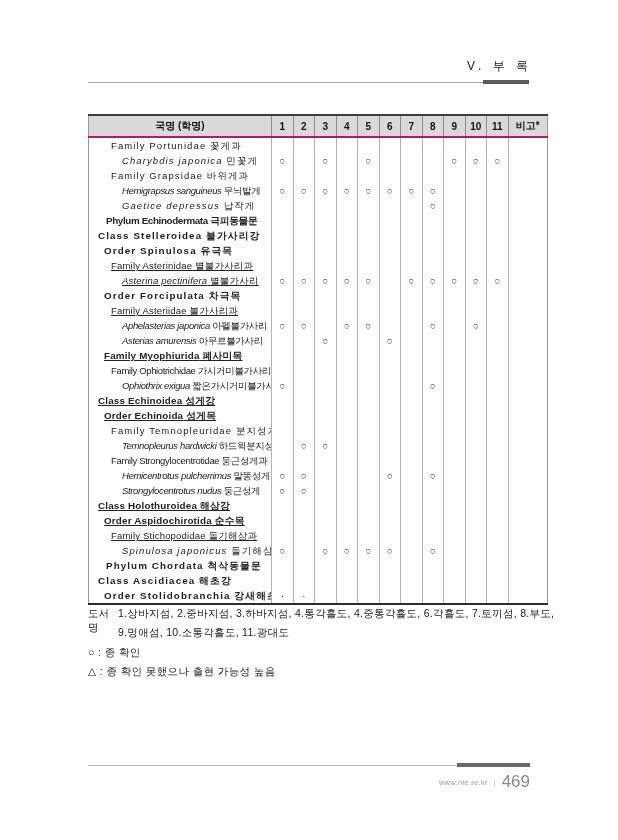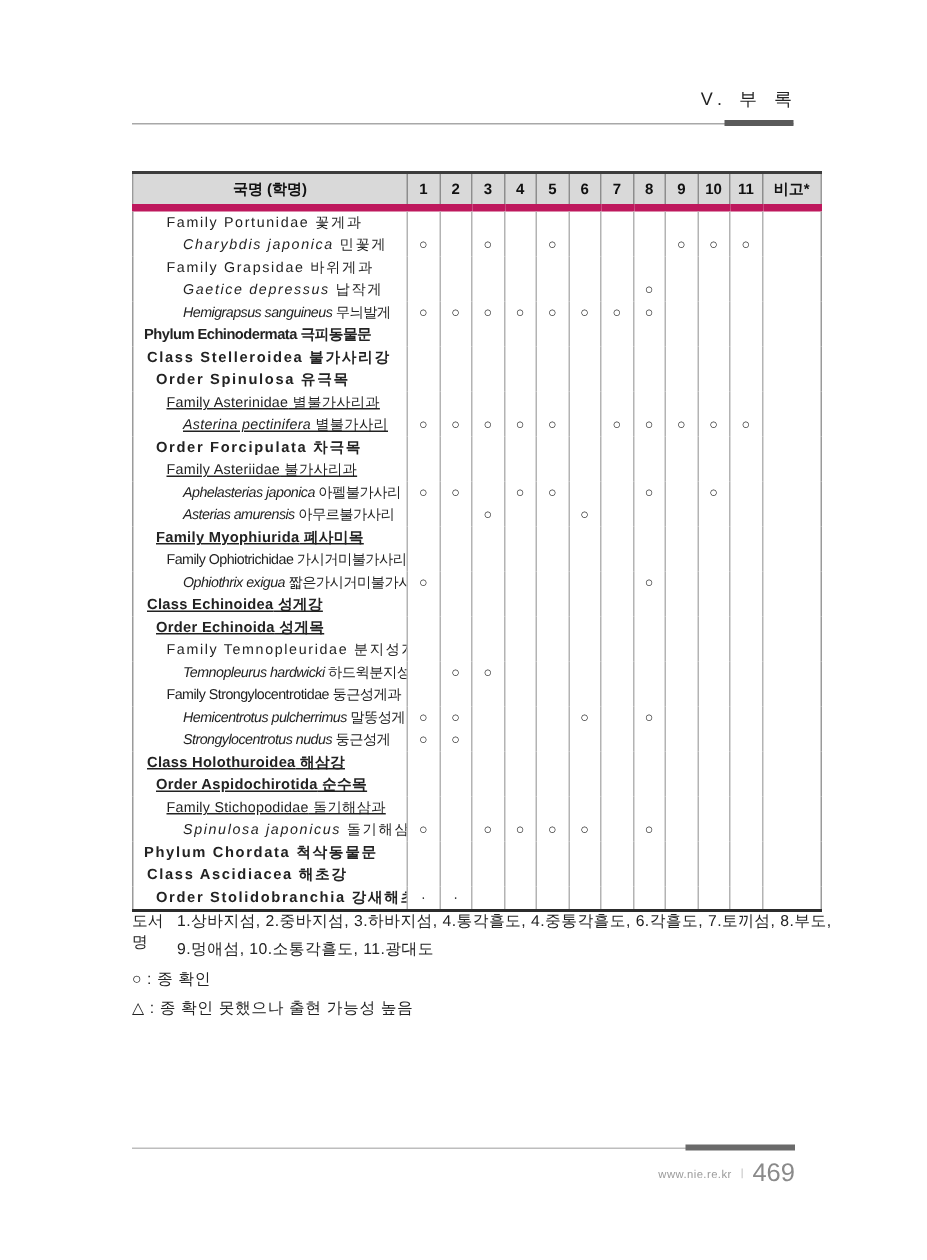--- a/index.html
+++ b/index.html
@@ -18,34 +18,34 @@
   .hdr-rule { top:82px; left:88px; width:441px; }
   .hdr-rule-thick { top:80px; left:483px; width:46px; height:4px; }
   
   .tbl-wrap { position:absolute; top:114px; left:88px; }
   table.sp { border-collapse:collapse; table-layout:fixed; width:459px;
     border-top:2px solid #3c3c3c; border-bottom:2px solid #2c2c2c;
     border-left:1px solid #9a9a9a; border-right:1px solid #9a9a9a; }
   table.sp thead th {
     background:#d9d9d9; height:20px; padding:0;
     font-size:10px; font-weight:bold; text-align:center; color:#111;
-    border-bottom:5px solid #be185d; border-left:1px solid #8d8d8d;
+    border-bottom:2px solid #be185d; border-left:1px solid #8d8d8d;
   }
   table.sp thead th:first-child { border-left:none; }
   table.sp tbody td {
     height:15px; padding:0; font-size:9.5px; color:#222;
     border-left:1px solid #b3b3b3; white-space:nowrap; overflow:hidden;
   }
   table.sp tbody td:first-child { border-left:none; }
   td.mark { text-align:center; color:#555; font-size:10px; line-height:15px; }
   td.name { line-height:15px; }
   td.name .latin { }
   tr.species td.name .latin { font-style:italic; }
   tr.phylum td.name, tr.clazz td.name, tr.order td.name { font-weight:bold; font-size:9.8px; }
-  tr.phylum td.name { padding-left:7px; }
+  tr.phylum td.name { padding-left:17px; }
   tr.clazz  td.name { padding-left:9px; }
   tr.order  td.name { padding-left:15px; }
   tr.family td.name { padding-left:22px; }
   tr.species td.name { padding-left:33px; }
   tr.fit-wide td.name { letter-spacing:1.1px; }
   tr.fit-normal td.name { letter-spacing:0.2px;text-decoration:underline; }
   tr.fit-narrow td.name { letter-spacing:-0.35px; }
   
   .legend-islands { position:absolute; top:607px; left:88px; width:470px;
     font-size:10.5px; color:#222; display:flex; }
@@ -147,44 +147,44 @@
             <td class="mark"></td>
             <td class="mark"></td>
             <td class="mark"></td>
             <td class="mark"></td>
             <td class="mark"></td>
             <td class="mark"></td>
             <td class="mark"></td>
             <td class="mark"></td>
             <td class="mark"></td>
           </tr>
+          <tr class="species fit-narrow">
+            <td class="name"><span class="latin">Hemigrapsus sanguineus</span><span> 무늬발게</span></td>
+            <td class="mark">○</td>
+            <td class="mark">○</td>
+            <td class="mark">○</td>
+            <td class="mark">○</td>
+            <td class="mark">○</td>
+            <td class="mark">○</td>
+            <td class="mark">○</td>
+            <td class="mark">○</td>
+            <td class="mark"></td>
+            <td class="mark"></td>
+            <td class="mark"></td>
+            <td class="mark"></td>
+          </tr>
           <tr class="species fit-wide">
             <td class="name"><span class="latin">Gaetice depressus</span><span> 납작게</span></td>
             <td class="mark"></td>
             <td class="mark"></td>
             <td class="mark"></td>
             <td class="mark"></td>
             <td class="mark"></td>
             <td class="mark"></td>
             <td class="mark"></td>
-            <td class="mark">○</td>
-            <td class="mark"></td>
-            <td class="mark"></td>
-            <td class="mark"></td>
-            <td class="mark"></td>
-          </tr>
-          <tr class="species fit-narrow">
-            <td class="name"><span class="latin">Hemigrapsus sanguineus</span><span> 무늬발게</span></td>
-            <td class="mark">○</td>
-            <td class="mark">○</td>
-            <td class="mark">○</td>
-            <td class="mark">○</td>
-            <td class="mark">○</td>
-            <td class="mark">○</td>
-            <td class="mark">○</td>
             <td class="mark">○</td>
             <td class="mark"></td>
             <td class="mark"></td>
             <td class="mark"></td>
             <td class="mark"></td>
           </tr>
           <tr class="phylum fit-narrow">
             <td class="name"><span class="latin">Phylum Echinodermata</span><span> 극피동물문</span></td>
             <td class="mark"></td>
             <td class="mark"></td>

